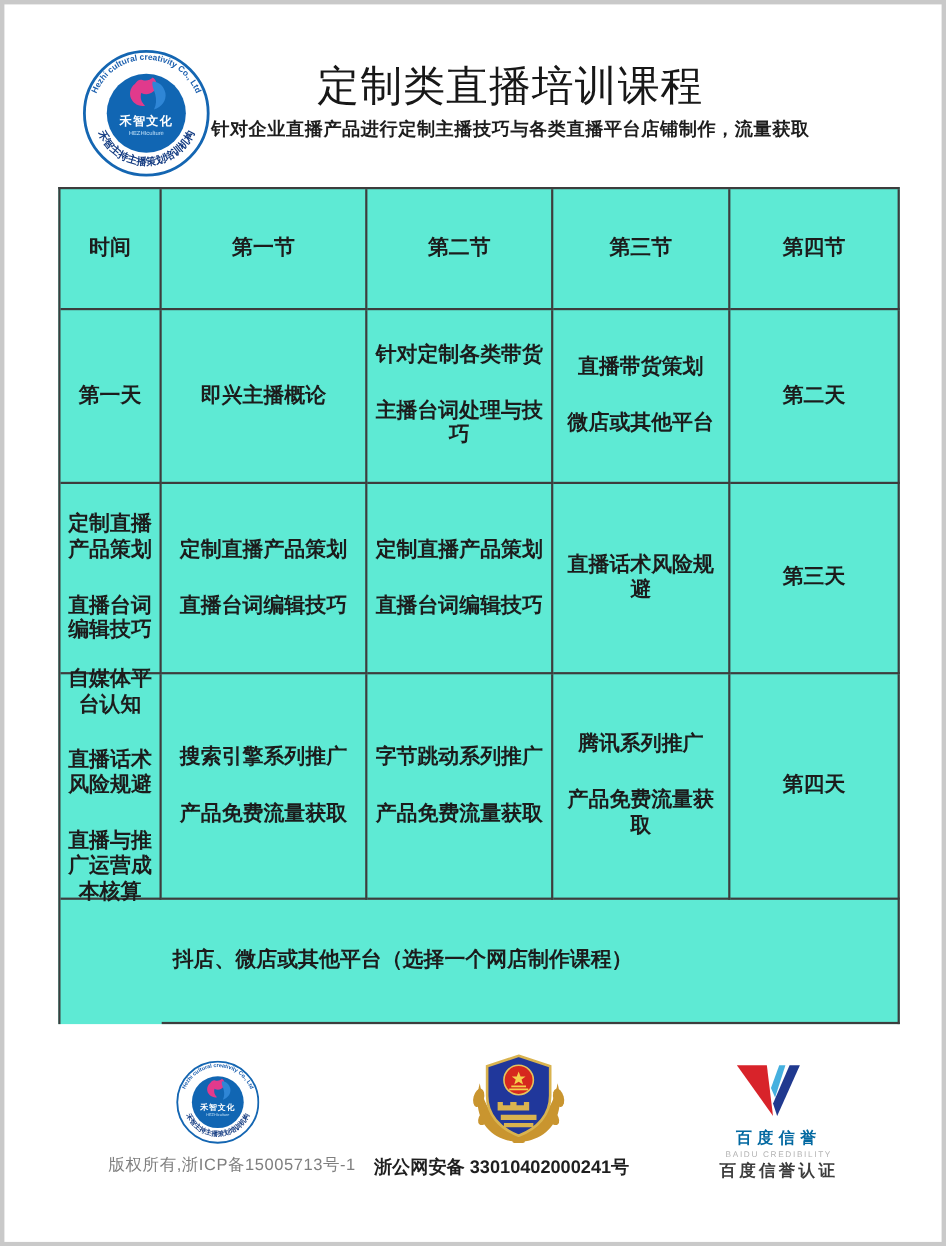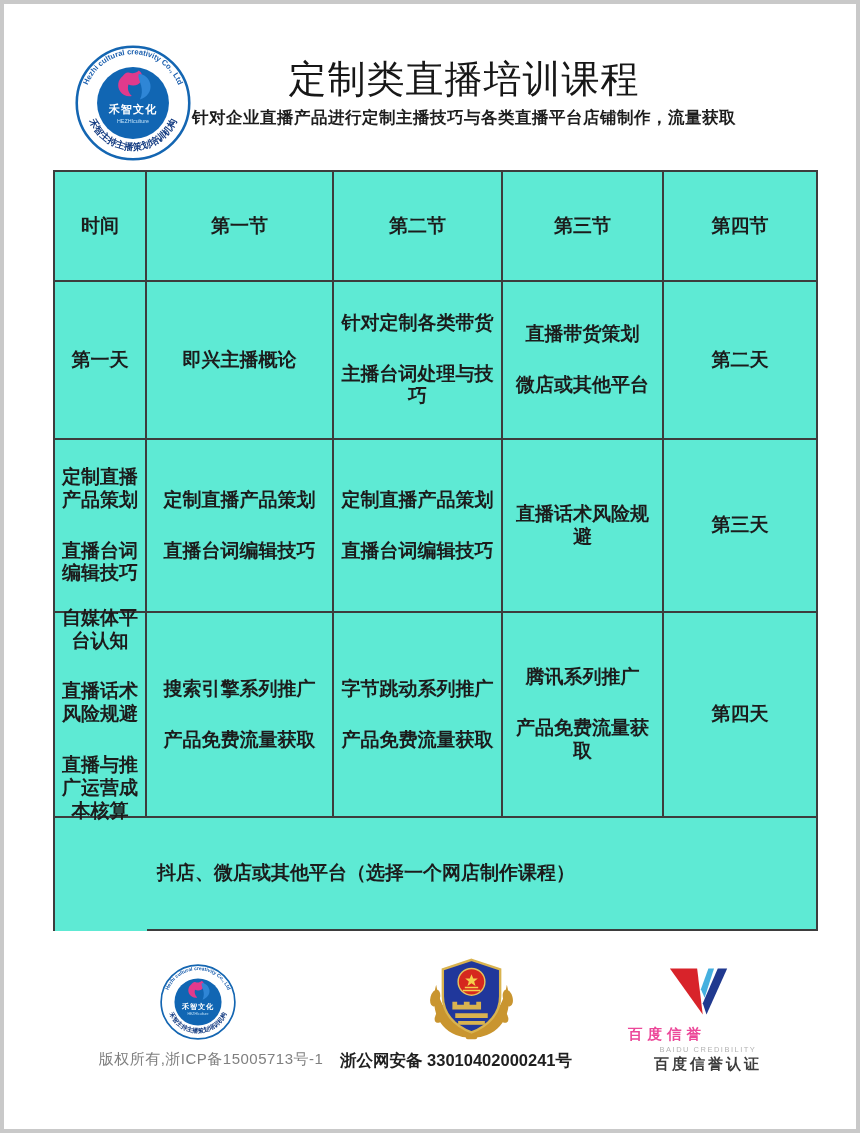--- a/index.html
+++ b/index.html
@@ -40,22 +40,22 @@
     position:absolute;left:87px;top:1046px;width:240px;text-align:center;
     font-size:15px;color:#7f7f7f;letter-spacing:0.5px;
   }
   .police-badge{position:absolute;left:419px;top:952px;width:97px;height:86px;}
   .police-filing{
     position:absolute;left:330px;top:1046px;width:244px;text-align:center;
     font-size:16.5px;font-weight:bold;color:#1f1f1f;
   }
   .baidu-v{position:absolute;left:664px;top:963px;width:62px;height:50px;}
   .baidu-title{
-    position:absolute;left:624px;top:1021px;width:160px;text-align:left;
-    font-size:14.5px;color:#ec4899;letter-spacing:5px;font-weight:bold;
+    position:absolute;left:624px;top:1021px;width:160px;text-align:center;
+    font-size:14.5px;color:#0369a1;letter-spacing:5px;font-weight:bold;
   }
   .baidu-sub{
     position:absolute;left:624px;top:1041px;width:160px;text-align:center;
     font-size:7.5px;color:#b3b3b3;letter-spacing:1.5px;
   }
   .baidu-caption{
     position:absolute;left:624px;top:1051px;width:160px;text-align:center;
     font-size:15px;color:#3c3c3c;letter-spacing:3px;font-weight:bold;
   }
 </style>

